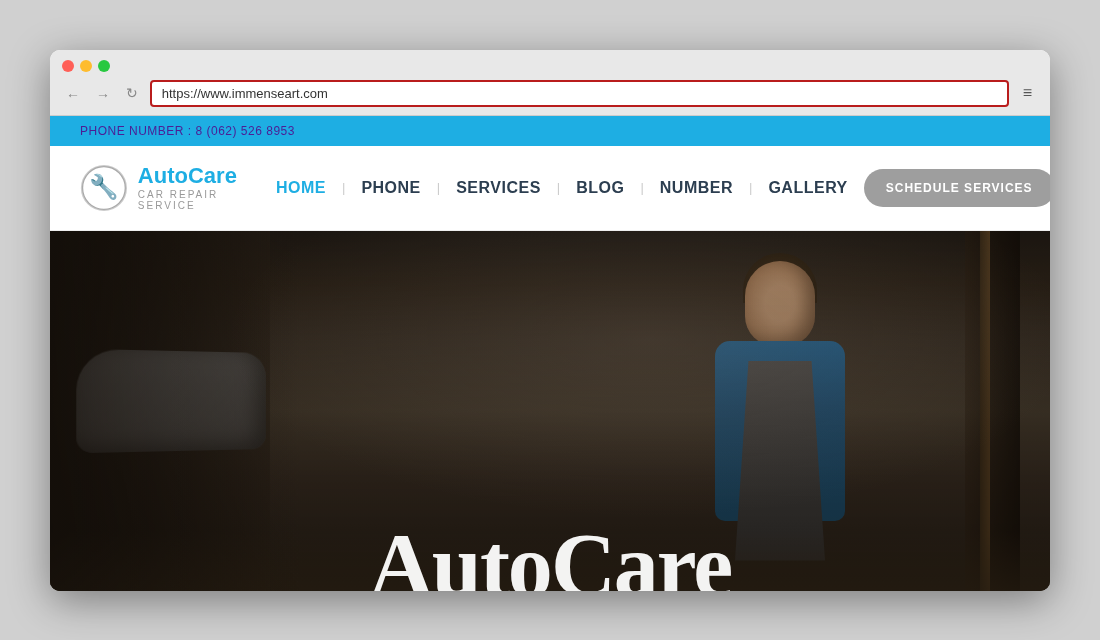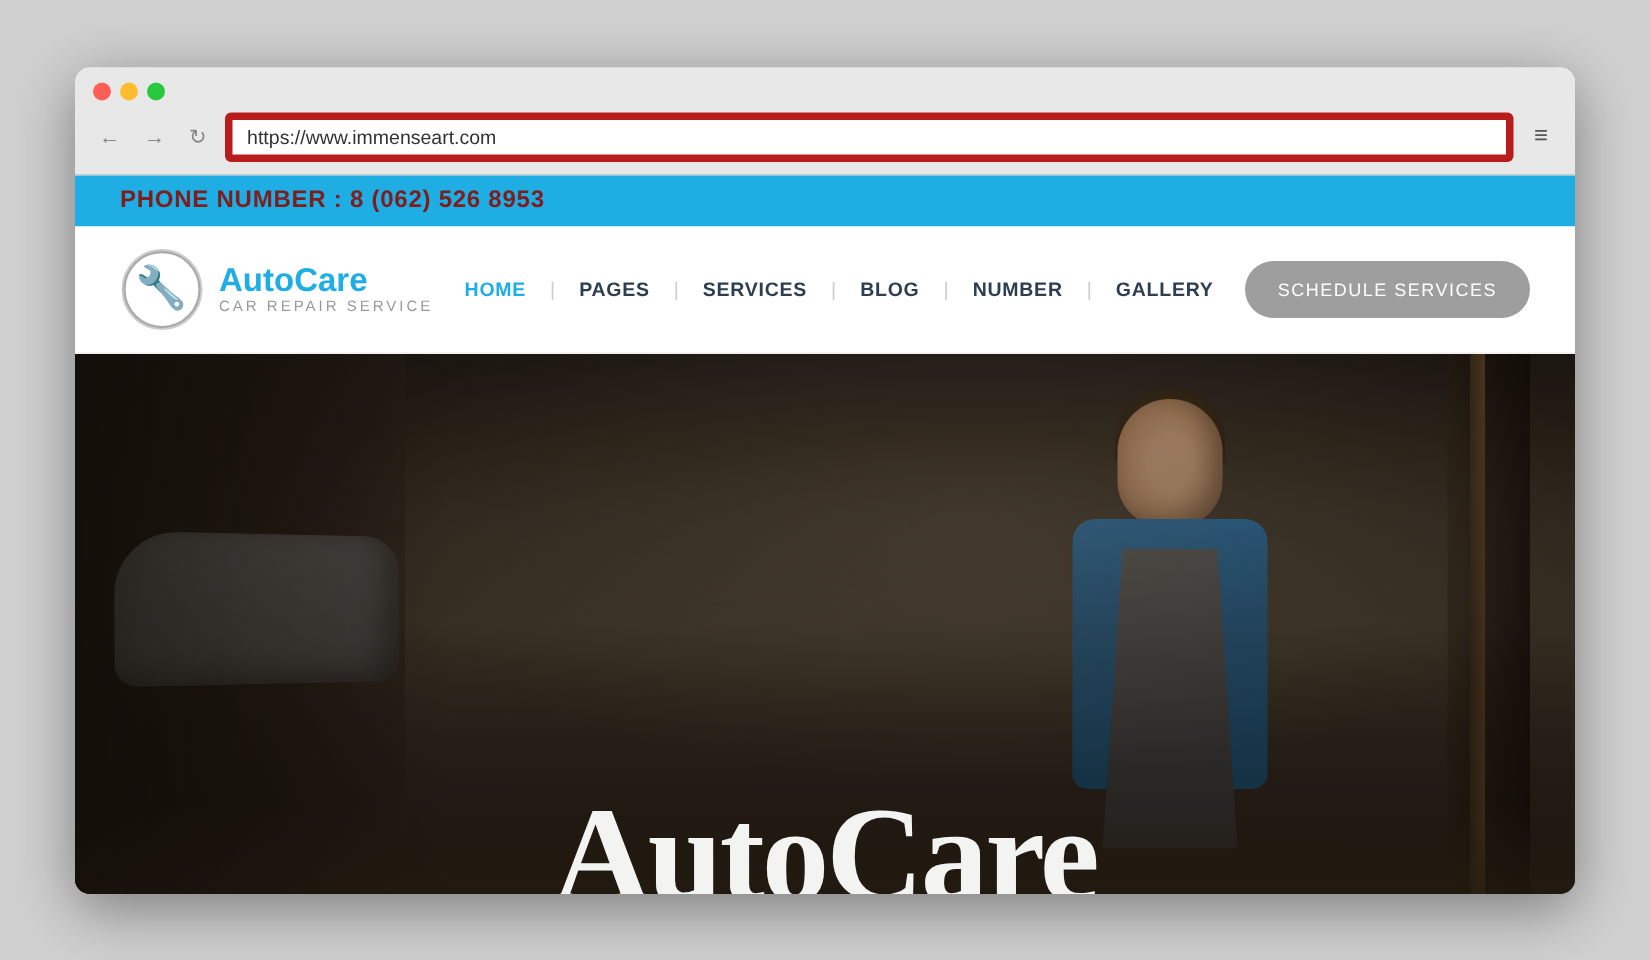--- a/index.html
+++ b/index.html
@@ -53,21 +53,21 @@
       border: none;
       cursor: pointer;
       color: #888;
       font-size: 14px;
       padding: 2px 4px;
     }
 
     .browser-address-bar {
       flex: 1;
       background: #fff;
-      border: 5px solid #b91c1c;
+      border: 2px solid #b91c1c;
       border-radius: 4px;
       padding: 4px 10px;
       font-size: 13px;
       color: #333;
     }
 
     .browser-menu-btn {
       background: none;
       border: none;
       cursor: pointer;
@@ -84,23 +84,23 @@
     
     .top-bar {
       background: #1eaee3;
       padding: 8px 30px;
       display: flex;
       justify-content: space-between;
       align-items: center;
     }
 
     .top-bar-text {
-      color: #7f1d1d;
-      font-size: 16px;
-      font-weight: 700;
+      color: #4c1d95;
+      font-size: 12px;
+      font-weight: 400;
       letter-spacing: 0.5px;
     }
 
     
     .header {
       display: flex;
       align-items: center;
       padding: 14px 30px;
       background: #fff;
       border-bottom: 1px solid #eee;
@@ -145,21 +145,21 @@
     .nav {
       flex: 1;
       display: flex;
       justify-content: center;
       align-items: center;
       gap: 0;
     }
 
     .nav-item {
       color: #2c3e50;
-      font-size: 13px;
+      font-size: 16px;
       font-weight: 600;
       letter-spacing: 0.5px;
       padding: 0 16px;
       text-decoration: none;
       cursor: pointer;
     }
 
     .nav-item.active {
       color: #1eaee3;
     }
@@ -169,21 +169,21 @@
       font-size: 13px;
     }
 
     .schedule-btn {
       background: #9e9e9e;
       color: #fff;
       border: none;
       border-radius: 25px;
       padding: 12px 22px;
       font-size: 12px;
-      font-weight: 400;
+      font-weight: 700;
       letter-spacing: 1px;
       cursor: pointer;
       white-space: nowrap;
     }
 
     
     .hero {
       position: relative;
       height: 360px;
       overflow: hidden;
@@ -380,21 +380,21 @@
           <div class="logo-name">
             <span>Auto</span><span style="color:#1eaee3;font-weight:700;">Care</span>
           </div>
           <div class="logo-tagline">CAR REPAIR SERVICE</div>
         </div>
       </div>
 
       <nav class="nav">
         <a class="nav-item active">HOME</a>
         <span class="nav-sep">|</span>
-        <a class="nav-item">PAGES</a>
+        <a class="nav-item">PHONE</a>
         <span class="nav-sep">|</span>
         <a class="nav-item">SERVICES</a>
         <span class="nav-sep">|</span>
         <a class="nav-item">BLOG</a>
         <span class="nav-sep">|</span>
         <a class="nav-item">NUMBER</a>
         <span class="nav-sep">|</span>
         <a class="nav-item">GALLERY</a>
       </nav>
 

